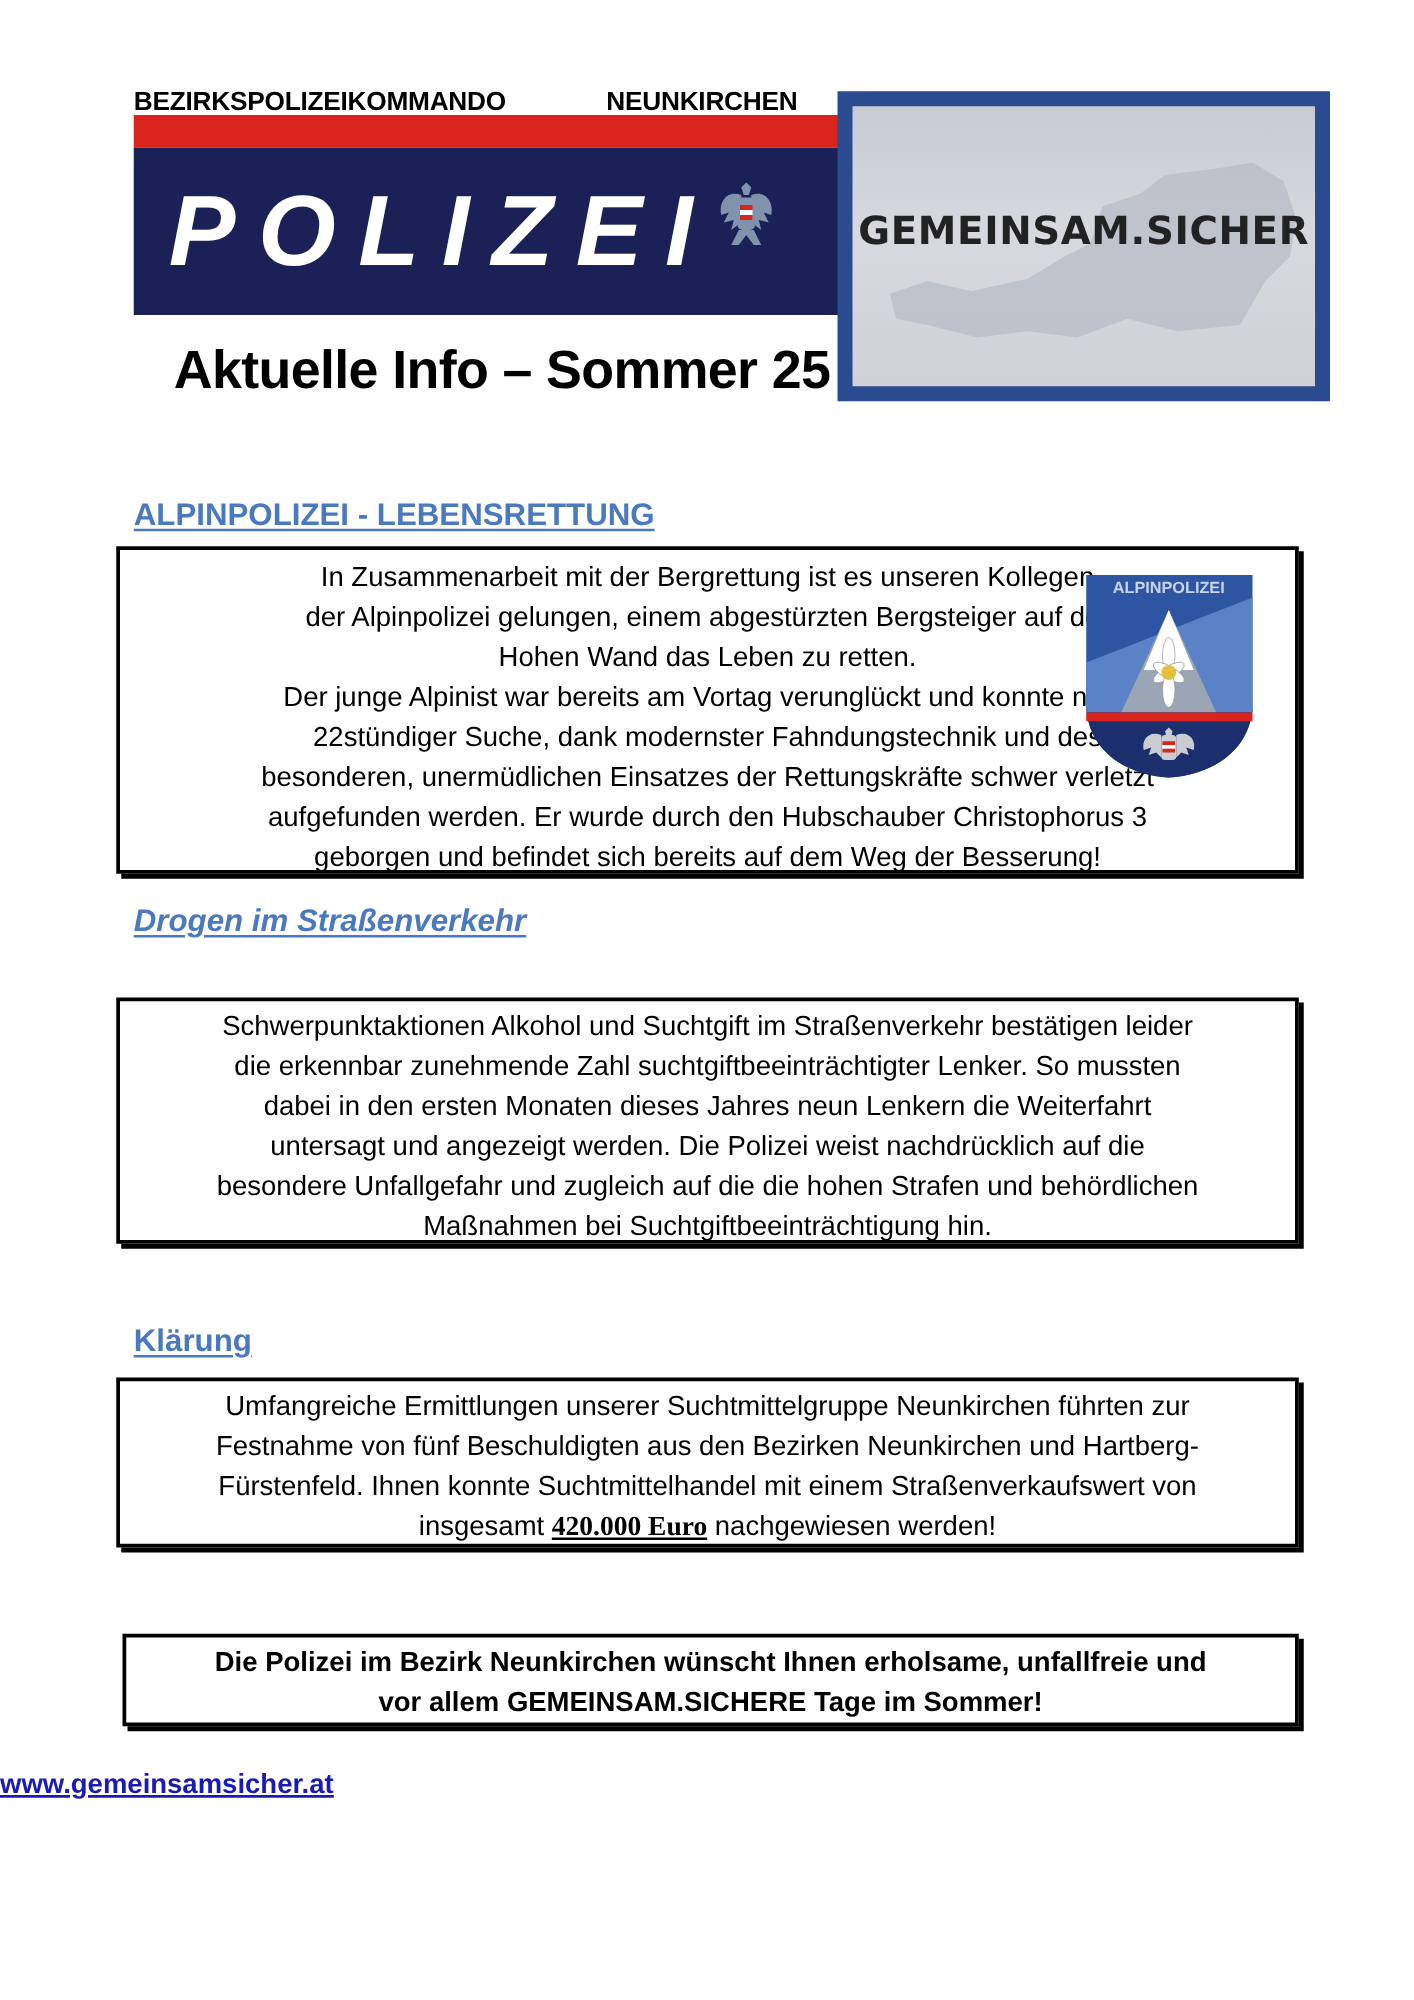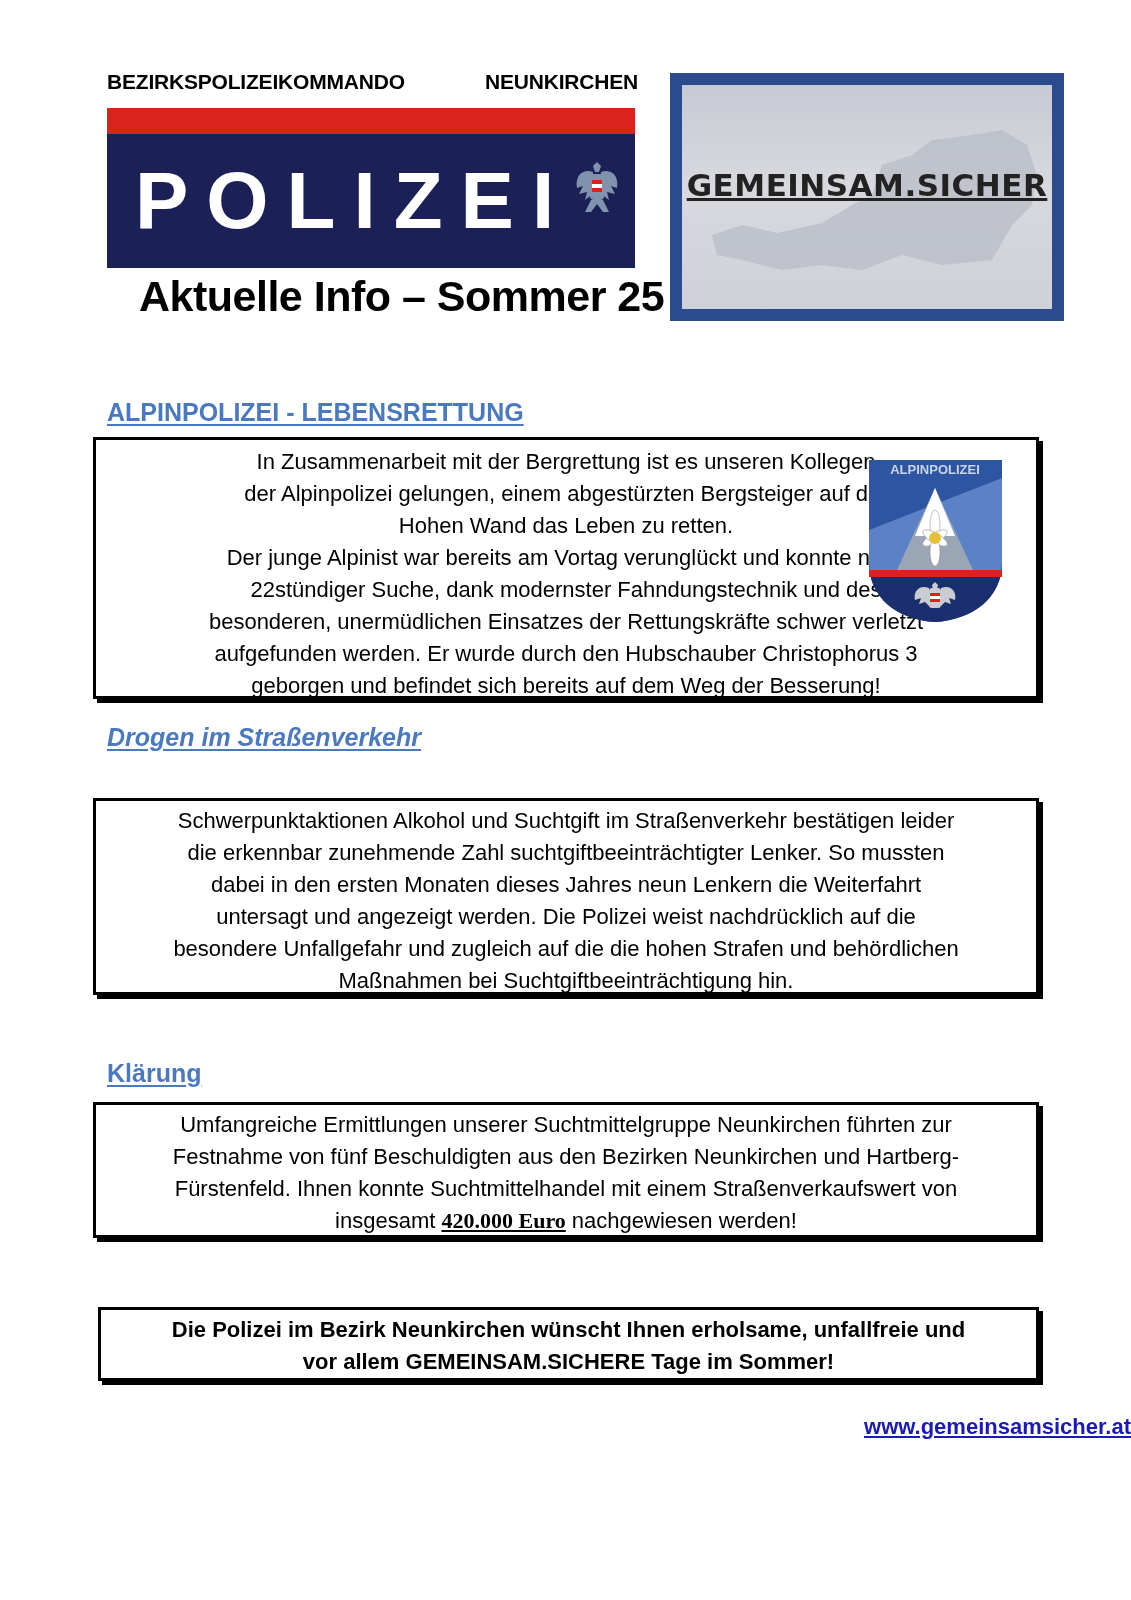--- a/index.html
+++ b/index.html
@@ -2,46 +2,46 @@
 <html><head>
 <meta charset="utf-8">
 <style>
   html, body { margin: 0; padding: 0; background: #ffffff; }
   body { width: 1131px; height: 1600px; position: relative; overflow: hidden;
          font-family: "Liberation Sans", sans-serif; color: #000; }
   .abs { position: absolute; }
   .hdr-left, .hdr-right { font-weight: bold; font-size: 21px; top: 70px; letter-spacing: -0.2px; }
   .hdr-left { left: 107px; }
   .hdr-right { left: 485px; }
-  .logo { left: 107px; top: 108px; width: 528px; height: 160px; }
+  .logo { left: 107px; top: 92px; width: 574px; height: 160px; font-style: italic; }
   .logo .red { position: absolute; left: 0; top: 0; width: 100%; height: 26px; background: #d9241e; }
   .logo .blue { position: absolute; left: 0; top: 26px; width: 100%; height: 134px; background: #1b2157; }
   .logo .word { position: absolute; left: 28px; top: 26px; height: 134px; line-height: 134px;
                 color: #ffffff; font-weight: bold; font-size: 80px; letter-spacing: 18px; }
   .logo .eagle { position: absolute; left: 466px; top: 50px; width: 48px; height: 60px; }
   .title { left: 107px; top: 272px; font-size: 43px; font-weight: bold; letter-spacing: -0.5px; margin-left: 32px; }
   .sign { left: 670px; top: 73px; width: 394px; height: 248px; background: #2a4b8f; box-sizing: border-box; padding: 12px; }
   .sign .inner { width: 100%; height: 100%; background: linear-gradient(180deg, #c7cad3 0%, #d7d9de 45%, #cfd1d7 100%);
                  position: relative; overflow: hidden; }
   .sign .map { position: absolute; left: 0; top: 0; width: 100%; height: 100%; }
   .sign .l1 { position: absolute; width: 100%; top: 82px; text-align: center; font-weight: bold;
-              font-size: 31px; color: #222; font-family: "DejaVu Sans", sans-serif; letter-spacing: 0.5px; text-decoration: underline; }
+              font-size: 31px; color: #222; font-family: "DejaVu Sans", sans-serif; letter-spacing: 0.5px; }
   .sign .l2 { position: absolute; width: 100%; top: 126px; text-align: center;
               font-size: 25px; color: #222; font-family: "DejaVu Sans", sans-serif; }
   .sec-head { left: 107px; font-weight: bold; font-size: 25px; color: #4a79c0; text-decoration: underline;
               text-underline-offset: 3px; }
   .box { left: 93px; width: 946px; border: 3px solid #000; box-shadow: 4px 4px 0 #000; box-sizing: border-box; background: #fff; }
   .box p { margin: 0; font-size: 22px; line-height: 32px; white-space: pre-line; text-align: center; }
   .b1 { top: 437px; height: 262px; padding: 6px 12px; }
   .b2 { top: 798px; height: 197px; padding: 4px 12px; }
   .b3 { top: 1102px; height: 136px; padding: 4px 12px; }
   .b4 { left: 98px; width: 941px; top: 1307px; height: 74px; padding: 4px 40px; }
   .b4 p { font-weight: bold; font-size: 22px; line-height: 32px; }
   .badge { left: 867px; top: 458px; width: 137px; height: 166px; }
-  .link { left: 0; width: 1131px; top: 1414px; text-align: right; font-weight: bold; font-size: 22px; color: #1a1ab8;
+  .link { left: 0; width: 1131px; top: 1414px; text-align: left; font-weight: bold; font-size: 22px; color: #1a1ab8;
           text-decoration: underline; }
   .link a { color: inherit; text-decoration: inherit; }
 </style>
 </head>
 <body>
 
 <div class="abs hdr-left">BEZIRKSPOLIZEIKOMMANDO</div>
 <div class="abs hdr-right">NEUNKIRCHEN</div>
 
 <div class="abs logo">

